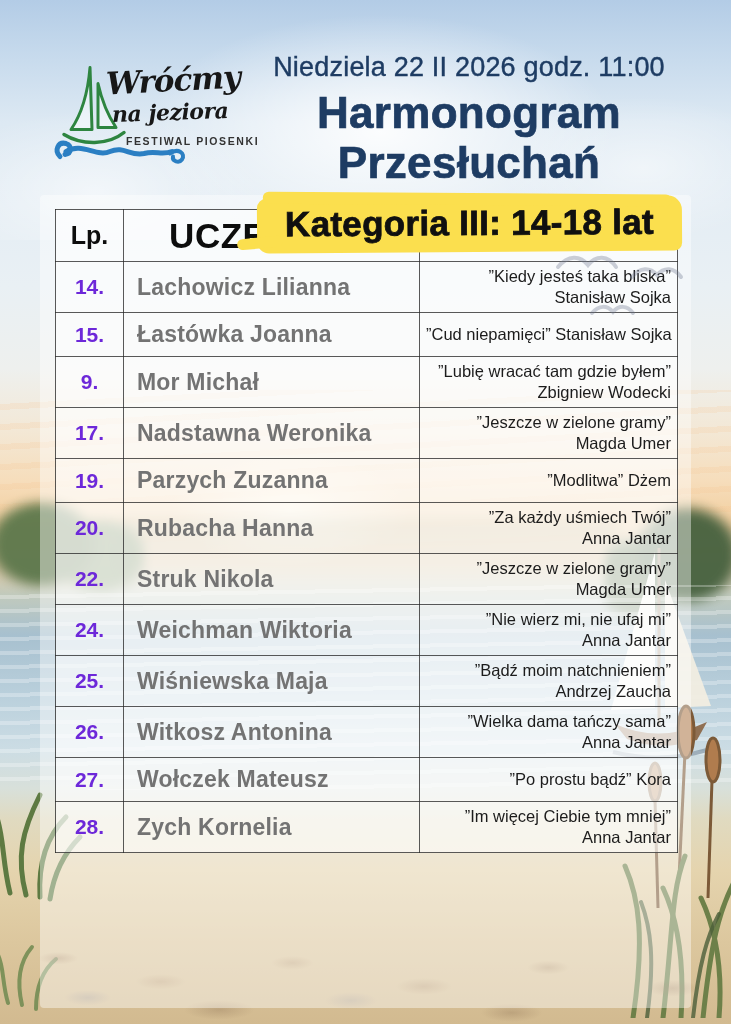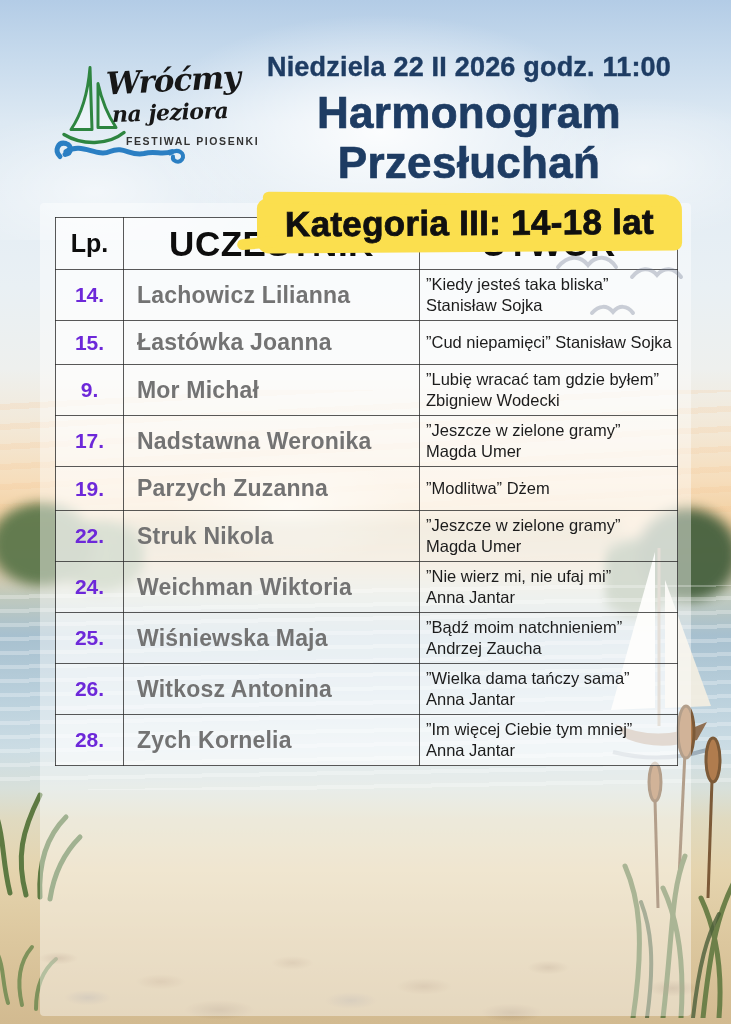--- a/index.html
+++ b/index.html
@@ -91,21 +91,21 @@
     position:absolute;left:60px;top:41px;
     font-family:"DejaVu Serif",serif;font-style:italic;font-weight:700;
     font-size:22px;color:#171717;transform:rotate(-2deg);letter-spacing:-0.5px;
   }
   .logo-sub{
     position:absolute;left:74px;top:77px;
     font-size:10.5px;font-weight:700;letter-spacing:1.6px;color:#333;
   }
   .head-main{position:absolute;left:238px;top:52px;width:462px;text-align:center;}
   .date-line{
-    font-size:27px;font-weight:700;color:#1e3c63;letter-spacing:.2px;
+    font-size:27px;font-weight:400;color:#1e3c63;letter-spacing:.2px;
     -webkit-text-stroke:.4px #1e3c63;
   }
   .main-title{
     margin-top:5px;font-size:44px;font-weight:700;color:#1e3c63;
     -webkit-text-stroke:.7px #1e3c63;letter-spacing:.3px;
   }
   .category{
     position:relative;display:inline-block;margin-top:9px;
     padding:6px 28px 9px;transform:rotate(-.4deg);
   }
@@ -121,39 +121,39 @@
     content:"";position:absolute;left:-20px;bottom:5px;width:46px;height:11px;
     background:#fbdf4e;border-radius:6px;transform:rotate(-5deg);
   }
   .category-text{
     position:relative;z-index:1;font-size:35px;font-weight:700;color:#101010;
     -webkit-text-stroke:.8px #101010;letter-spacing:.3px;white-space:nowrap;
   }
 
   
   .panel{
-    position:absolute;left:40px;top:203px;width:651px;height:813px;z-index:2;
+    position:absolute;left:40px;top:195px;width:651px;height:813px;z-index:2;
     background:rgba(255,255,255,.42);border-radius:4px;
     padding:14px 14px 11px 15px;
   }
   table.schedule{border-collapse:collapse;width:622px;table-layout:fixed;}
   .schedule th,.schedule td{
     border:1px solid rgba(42,42,42,.78);
     background:rgba(255,255,255,.55);
     padding:2px 4px;vertical-align:middle;
   }
   .schedule thead th{height:52px;font-weight:700;color:#0d0d0d;text-align:center;}
   th.c-no{font-size:25px;}
   th.c-name,th.c-song{font-size:35px;letter-spacing:.5px;}
   col.w-no{width:68px;}col.w-name{width:296px;}col.w-song{width:258px;}
   tr.double{height:51px;}
   tr.single{height:44px;}
   td.c-no{text-align:center;font-size:21px;font-weight:700;color:#6d28d9;}
   td.c-name{font-size:23px;font-weight:700;color:#737373;padding-left:13px;letter-spacing:.2px;}
-  td.c-song{text-align:left;font-size:16.5px;color:#1c1c1c;line-height:1.28;padding:3px 6px;margin-left:6px;}
+  td.c-song{text-align:right;font-size:16.5px;color:#1c1c1c;line-height:1.28;padding:3px 6px;margin-left:6px;}
   .song-line{white-space:nowrap;}
 </style>
 </head>
 <body>
 
 <div class="page">
 
   <div class="bg bg-base"></div>
   <div class="bg bg-clouds"></div>
   <div class="bg bg-peach-streaks"></div>
@@ -289,20 +289,28 @@
             </td>
   </tr>
           <tr class="single">
     <td class="c-no">19.</td>
     <td class="c-name">Parzych Zuzanna</td>
     <td class="c-song">
               <div class="song-line">”Modlitwa” Dżem</div>
             </td>
   </tr>
           <tr class="double">
+    <td class="c-no">20.</td>
+    <td class="c-name">Rubacha Hanna</td>
+    <td class="c-song">
+              <div class="song-line">”Za każdy uśmiech Twój”</div>
+              <div class="song-line">Anna Jantar</div>
+            </td>
+  </tr>
+          <tr class="double">
     <td class="c-no">22.</td>
     <td class="c-name">Struk Nikola</td>
     <td class="c-song">
               <div class="song-line">”Jeszcze w zielone gramy”</div>
               <div class="song-line">Magda Umer</div>
             </td>
   </tr>
           <tr class="double">
     <td class="c-no">24.</td>
     <td class="c-name">Weichman Wiktoria</td>
@@ -318,20 +326,27 @@
               <div class="song-line">”Bądź moim natchnieniem”</div>
               <div class="song-line">Andrzej Zaucha</div>
             </td>
   </tr>
           <tr class="double">
     <td class="c-no">26.</td>
     <td class="c-name">Witkosz Antonina</td>
     <td class="c-song">
               <div class="song-line">”Wielka dama tańczy sama”</div>
               <div class="song-line">Anna Jantar</div>
+            </td>
+  </tr>
+          <tr class="single">
+    <td class="c-no">27.</td>
+    <td class="c-name">Wołczek Mateusz</td>
+    <td class="c-song">
+              <div class="song-line">”Po prostu bądź” Kora</div>
             </td>
   </tr>
           <tr class="double">
     <td class="c-no">28.</td>
     <td class="c-name">Zych Kornelia</td>
     <td class="c-song">
               <div class="song-line">”Im więcej Ciebie tym mniej”</div>
               <div class="song-line">Anna Jantar</div>
             </td>
   </tr>

